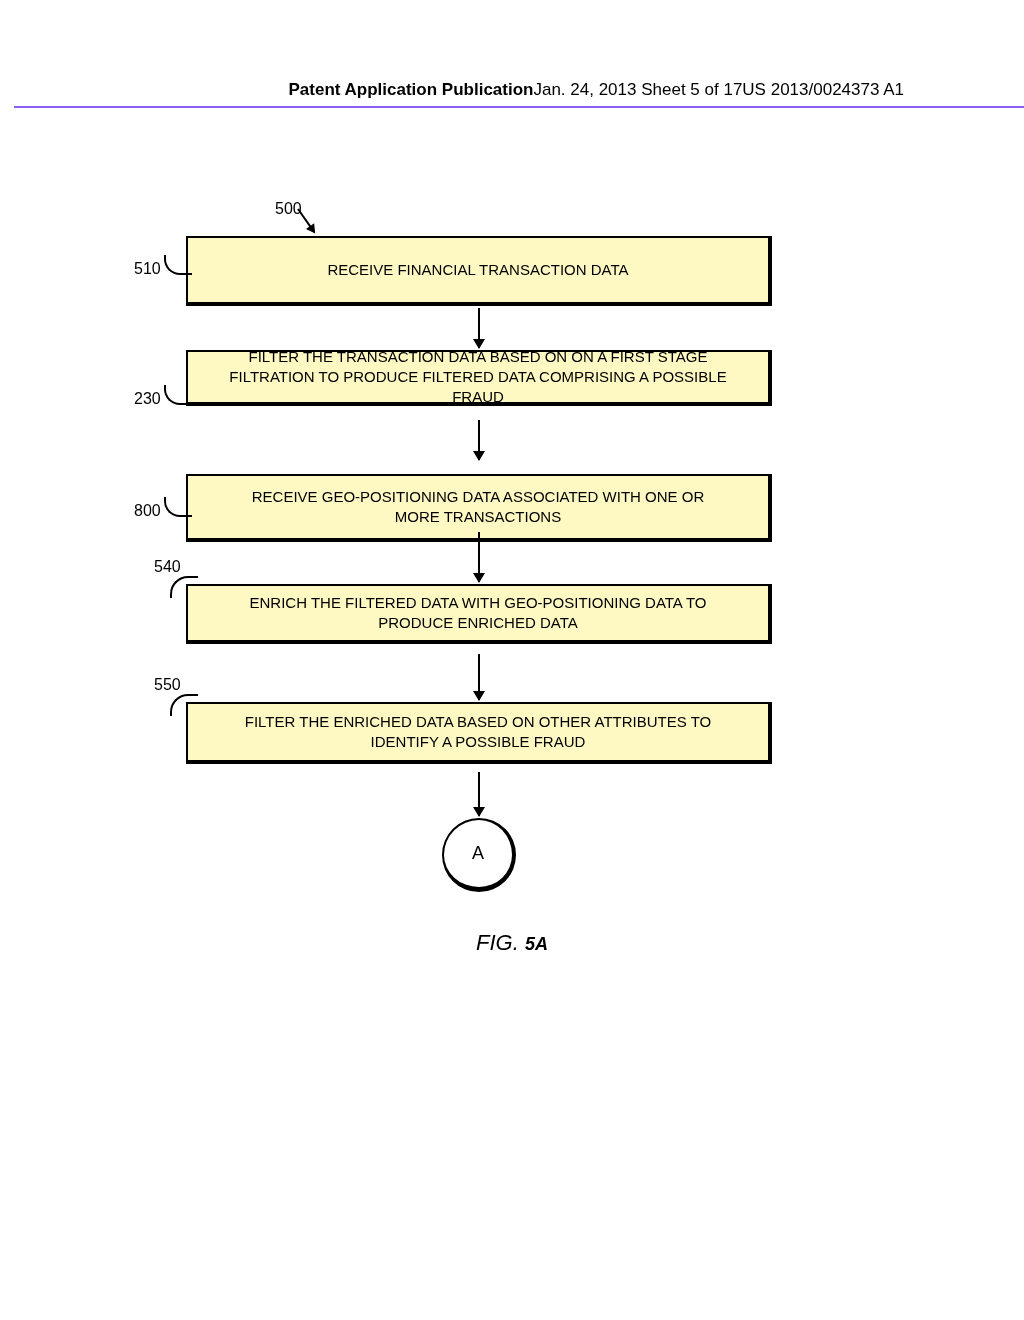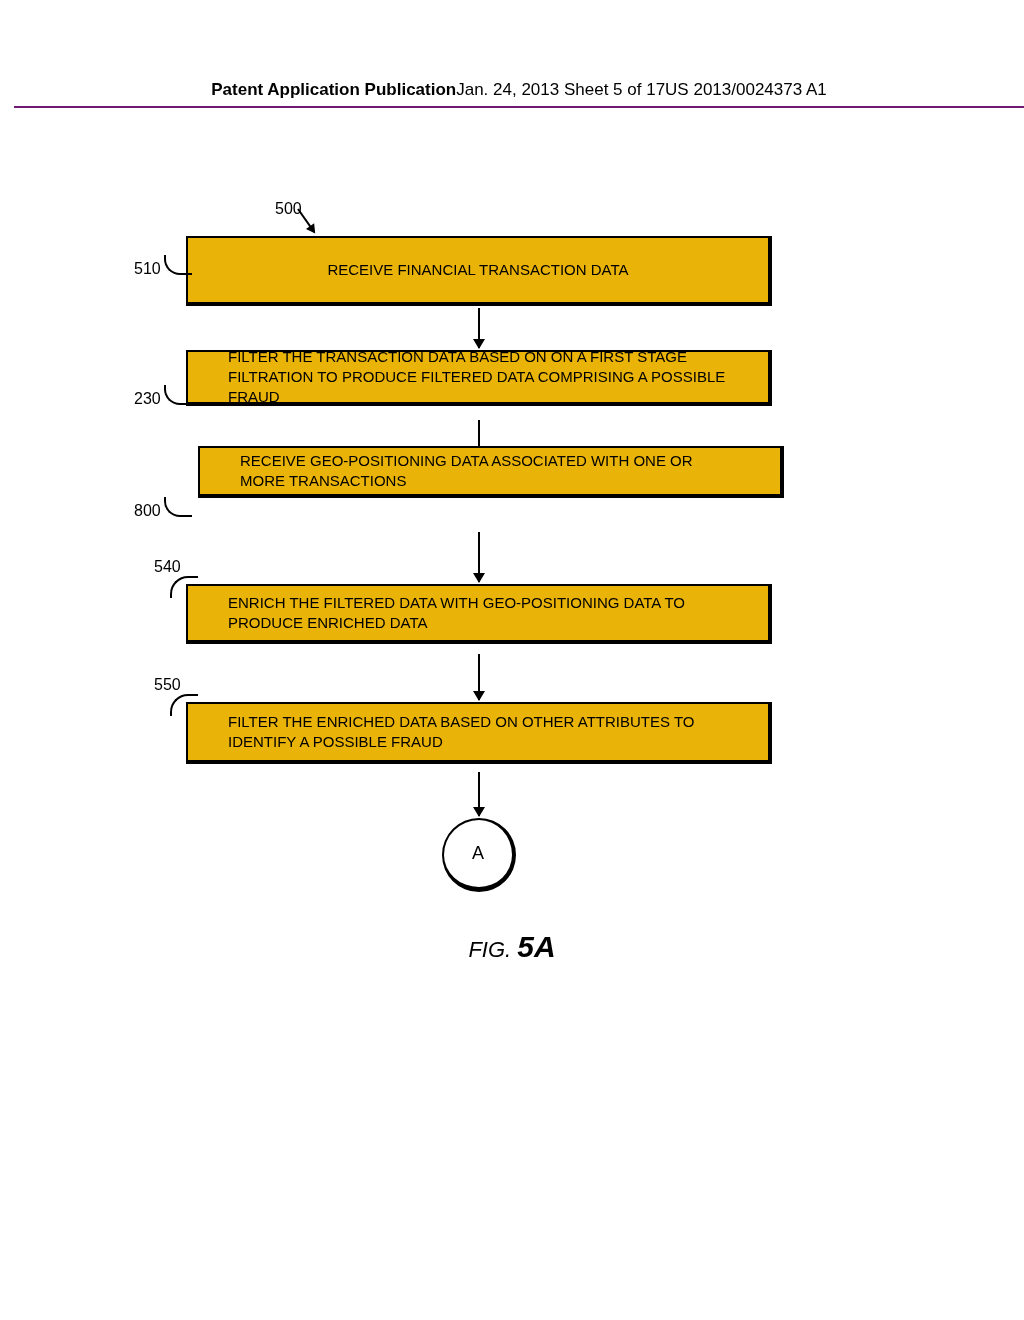--- a/index.html
+++ b/index.html
@@ -9,46 +9,47 @@
       font-family: Arial, Helvetica, sans-serif;
       background: #fff;
       position: relative;
     }
     .header {
       position: absolute;
       top: 80px;
       left: 14px;
       right: 0;
       display: flex;
-      justify-content: center;
+      justify-content: flex-end;
       padding: 0 120px 6px 120px;
-      border-bottom: 2px solid #701a75;
+      border-bottom: 2px solid #8b5cf6;
       font-size: 17px;
     }
     .header .left { font-weight: bold; }
     .header .center { }
     .header .right { font-weight: normal; }
     .diagram {
       position: absolute;
       top: 180px;
       left: 0;
       width: 1024px;
       height: 900px;
     }
     .box {
       position: absolute;
       left: 186px;
       width: 586px;
-      background: #eab308;
+      background: #fef9c3;
       border: 2px solid #000;
       border-right-width: 4px;
       border-bottom-width: 4px;
       display: flex;
       align-items: center;
       justify-content: center;
+      text-align: center;
       font-size: 15px;
       padding: 10px 40px;
       line-height: 1.35;
     }
     .ref-label {
       position: absolute;
       font-size: 16px;
     }
     .arrow-down {
       position: absolute;
@@ -124,21 +125,21 @@
       background: #fff;
     }
     .fig-label {
       position: absolute;
       left: 0;
       width: 1024px;
       text-align: center;
       font-size: 22px;
     }
     .fig-label .fig { font-style: italic; font-weight: normal; }
-    .fig-label .num { font-weight: bold; font-style: italic; font-size: 30px; }
+    .fig-label .num { font-weight: bold; font-style: italic; font-size: 18px; }
   </style>
 </head>
 <body>
 
 <div class="header">
   <span class="left">Patent Application Publication</span>
   <span class="center">Jan. 24, 2013  Sheet 5 of 17</span>
   <span class="right">US 2013/0024373 A1</span>
 </div>
 
@@ -150,21 +151,21 @@
   <div class="box" style="top:56px; height:70px;">RECEIVE FINANCIAL TRANSACTION DATA</div>
   <div class="ref-label" style="top:80px; left:134px;text-align:right;">510</div>
   <div class="lead-curve" style="top:75px; left:164px;"></div>
   <div class="arrow-down" style="top:128px; height:40px;"></div>
 
   <div class="box" style="top:170px; height:56px;">FILTER THE TRANSACTION DATA BASED ON ON A FIRST STAGE FILTRATION TO PRODUCE FILTERED DATA COMPRISING A POSSIBLE FRAUD</div>
   <div class="ref-label" style="top:210px; left:134px;">230</div>
   <div class="lead-curve" style="top:205px; left:164px;"></div>
   <div class="arrow-down" style="top:240px; height:40px;"></div>
 
-  <div class="box" style="top:266px; height:52px;margin-left:12px;">RECEIVE GEO-POSITIONING DATA ASSOCIATED WITH ONE OR MORE TRANSACTIONS</div>
+  <div class="box" style="top:294px; height:68px;">RECEIVE GEO-POSITIONING DATA ASSOCIATED WITH ONE OR MORE TRANSACTIONS</div>
   <div class="ref-label" style="top:322px; left:134px;">800</div>
   <div class="lead-curve" style="top:317px; left:164px;"></div>
   <div class="arrow-down" style="top:352px; height:50px;"></div>
 
   <div class="box" style="top:404px; height:60px;">ENRICH THE FILTERED DATA WITH GEO-POSITIONING DATA TO PRODUCE ENRICHED DATA</div>
   <div class="ref-label" style="top:378px; left:154px;">540</div>
   <div class="lead-curve-rt" style="top:396px; left:170px;"></div>
   <div class="arrow-down" style="top:474px; height:46px;"></div>
 
   <div class="box" style="top:522px; height:62px;">FILTER THE ENRICHED DATA BASED ON OTHER ATTRIBUTES TO IDENTIFY A POSSIBLE FRAUD</div>

